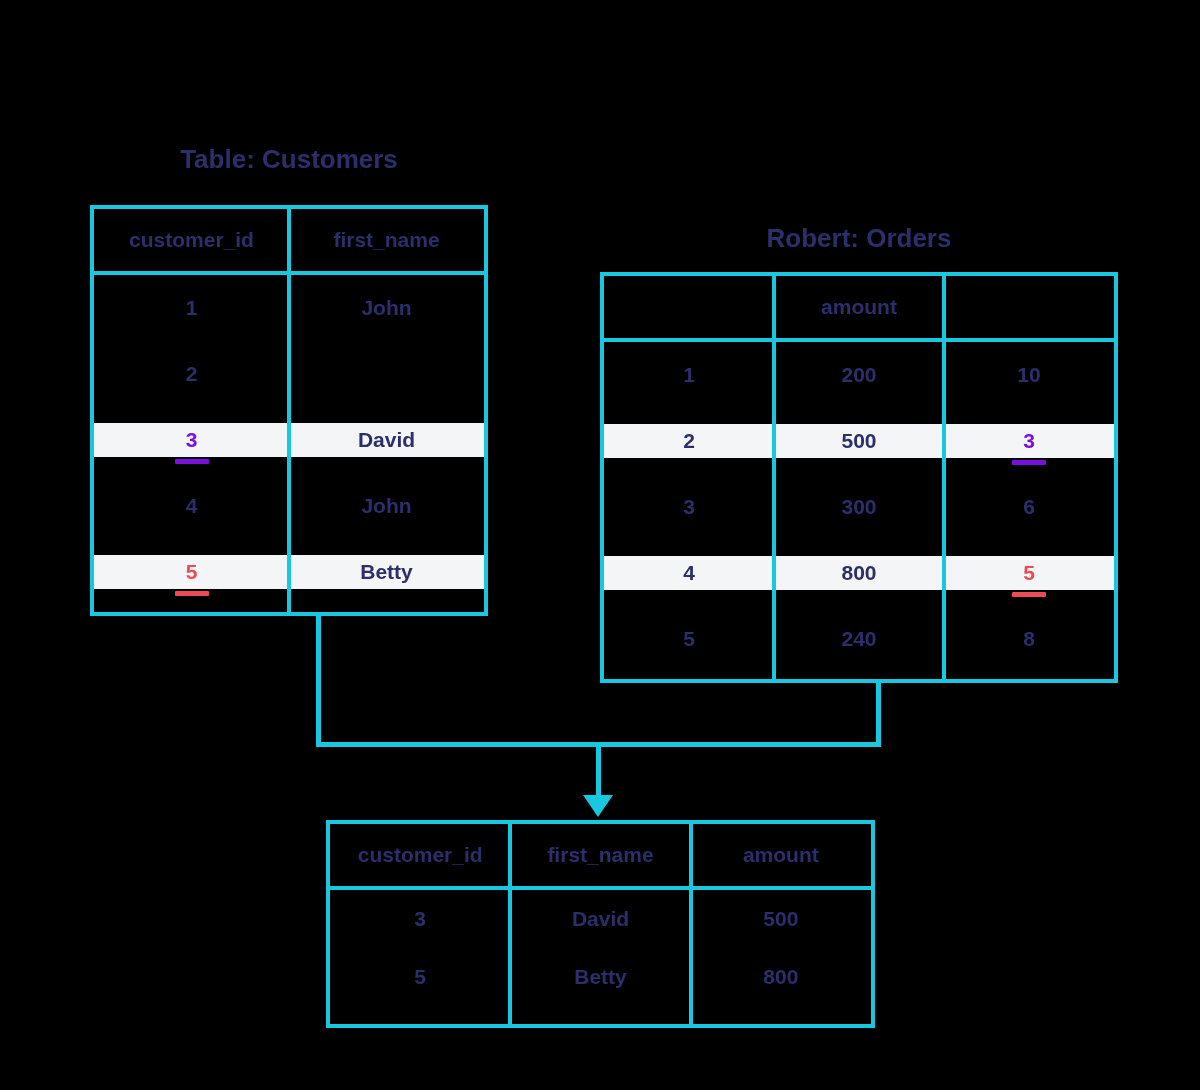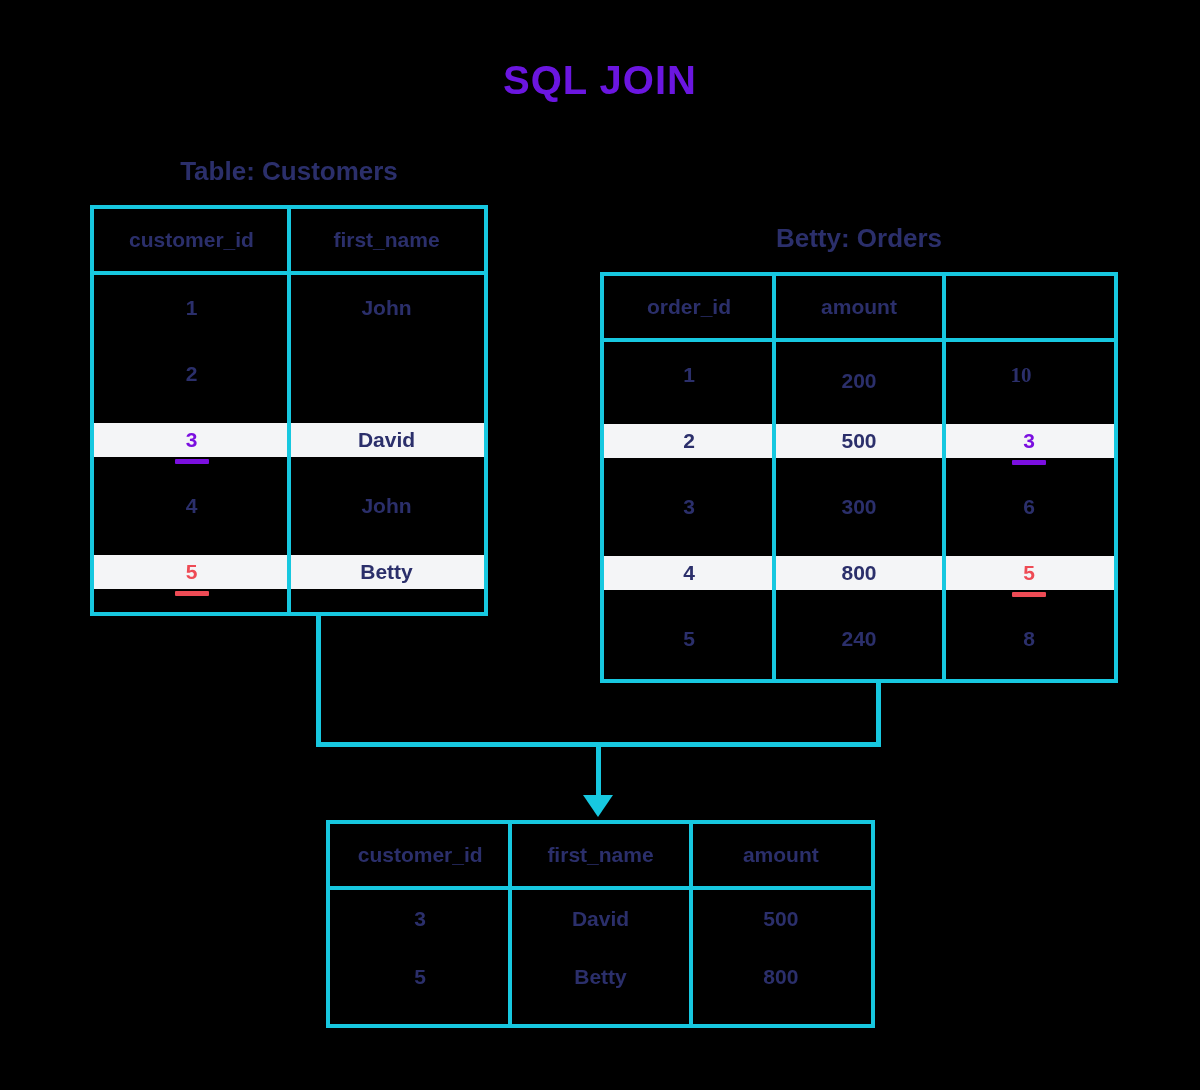--- a/index.html
+++ b/index.html
@@ -101,23 +101,22 @@
     border-left: 15px solid transparent;
     border-right: 15px solid transparent;
     border-top: 22px solid #17C8E0;
   }
 </style>
 </head>
 <body>
 
 <div id="root">
 
-  <div class="title">SQL JOIN</div>
-
-  <div class="caption" style="left:90px; top:156px; width:398px;">Table: Customers</div>
+
+  <div class="caption" style="left:90px; top:144px; width:398px;">Table: Customers</div>
 
   <div class="tbl" id="tbl-customers" style="left:90px; top:205px; width:398px; height:411px;">
     <div class="hl-layer" id="hl-customers">
         <div class="hl" style="top: 214px; height: 34px;"></div>
         <div class="hl" style="top: 346px; height: 34px;"></div>
       </div>
     <div class="grid" id="grid-customers">
         <div class="hline" style="top: 62px;"></div>
         <div class="vline" style="left: 193px;"></div>
         <div class="cell head" style="left: 0px; top: 0px; width: 195px; height: 62px;">customer_id</div>
@@ -131,36 +130,35 @@
         <div class="cell val" style="left: 195px; top: 198px; width: 195px; height: 66px;">David</div>
         <div class="cell val" style="left: 0px; top: 264px; width: 195px; height: 66px;">4</div>
         <div class="cell val" style="left: 195px; top: 264px; width: 195px; height: 66px;">John</div>
         <div class="cell val" style="left: 0px; top: 330px; width: 195px; height: 66px;">
           <span class="mark red">5</span>
         </div>
         <div class="cell val" style="left: 195px; top: 330px; width: 195px; height: 66px;">Betty</div>
       </div>
   </div>
 
-  <div class="caption" style="left:600px; top:223px; width:518px;">Betty: Orders</div>
+  <div class="caption" style="left:600px; top:223px; width:518px;">Robert: Orders</div>
 
   <div class="tbl" id="tbl-orders" style="left:600px; top:272px; width:518px; height:411px;">
     <div class="hl-layer" id="hl-orders">
         <div class="hl" style="top: 148px; height: 34px;"></div>
         <div class="hl" style="top: 280px; height: 34px;"></div>
       </div>
     <div class="grid" id="grid-orders">
         <div class="hline" style="top: 62px;"></div>
         <div class="vline" style="left: 168px;"></div>
         <div class="vline" style="left: 338px;"></div>
-        <div class="cell head" style="left: 0px; top: 0px; width: 170px; height: 62px;">order_id</div>
         <div class="cell head" style="left: 170px; top: 0px; width: 170px; height: 62px;">amount</div>
         <div class="cell val" style="left: 0px; top: 66px; width: 170px; height: 66px;">1</div>
-        <div class="cell val" style="left: 170px; top: 72px; width: 170px; height: 66px;">200</div>
-        <div class="cell val" style="left: 332px; top: 66px; width: 170px; height: 66px; font-family: Liberation Serif, serif;">10</div>
+        <div class="cell val" style="left: 170px; top: 66px; width: 170px; height: 66px;">200</div>
+        <div class="cell val" style="left: 340px; top: 66px; width: 170px; height: 66px;">10</div>
         <div class="cell val" style="left: 0px; top: 132px; width: 170px; height: 66px;">2</div>
         <div class="cell val" style="left: 170px; top: 132px; width: 170px; height: 66px;">500</div>
         <div class="cell val" style="left: 340px; top: 132px; width: 170px; height: 66px;">
           <span class="mark purple">3</span>
         </div>
         <div class="cell val" style="left: 0px; top: 198px; width: 170px; height: 66px;">3</div>
         <div class="cell val" style="left: 170px; top: 198px; width: 170px; height: 66px; text-align: right;">300</div>
         <div class="cell val" style="left: 340px; top: 198px; width: 170px; height: 66px;">6</div>
         <div class="cell val" style="left: 0px; top: 264px; width: 170px; height: 66px;">4</div>
         <div class="cell val" style="left: 170px; top: 264px; width: 170px; height: 66px;">800</div>

